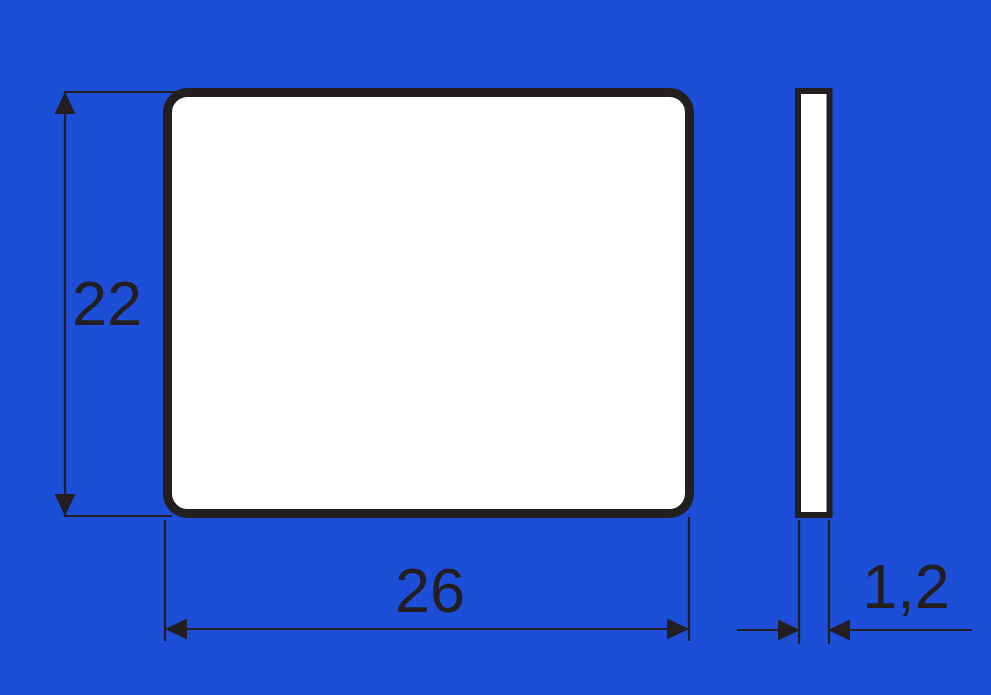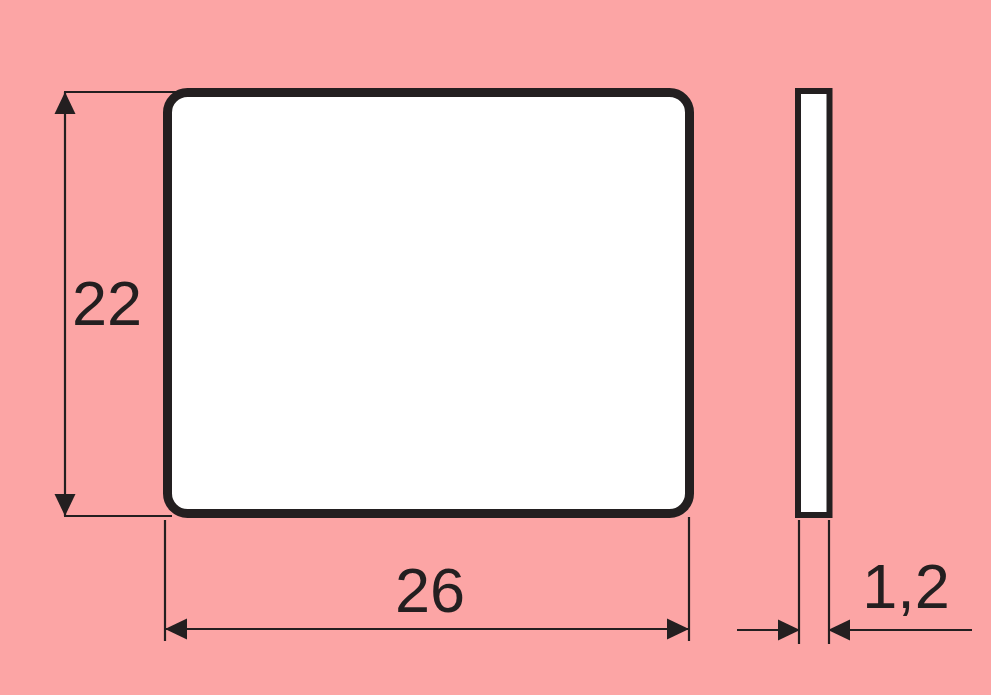--- a/index.html
+++ b/index.html
@@ -7,21 +7,21 @@
     padding: 0;
     background: #ffffff;
     width: 991px;
     height: 695px;
     overflow: hidden;
   }
   .stage {
     position: relative;
     width: 991px;
     height: 695px;
-    background: #fca5a5;
+    background: #1d4ed8;
   }
   svg { display: block; }
   .part-outline {
     fill: #ffffff;
     stroke: #231f20;
   }
   .front-outline { stroke-width: 9px; }
   .side-outline  { stroke-width: 6px; }
   .dim-line {
     stroke: #231f20;

